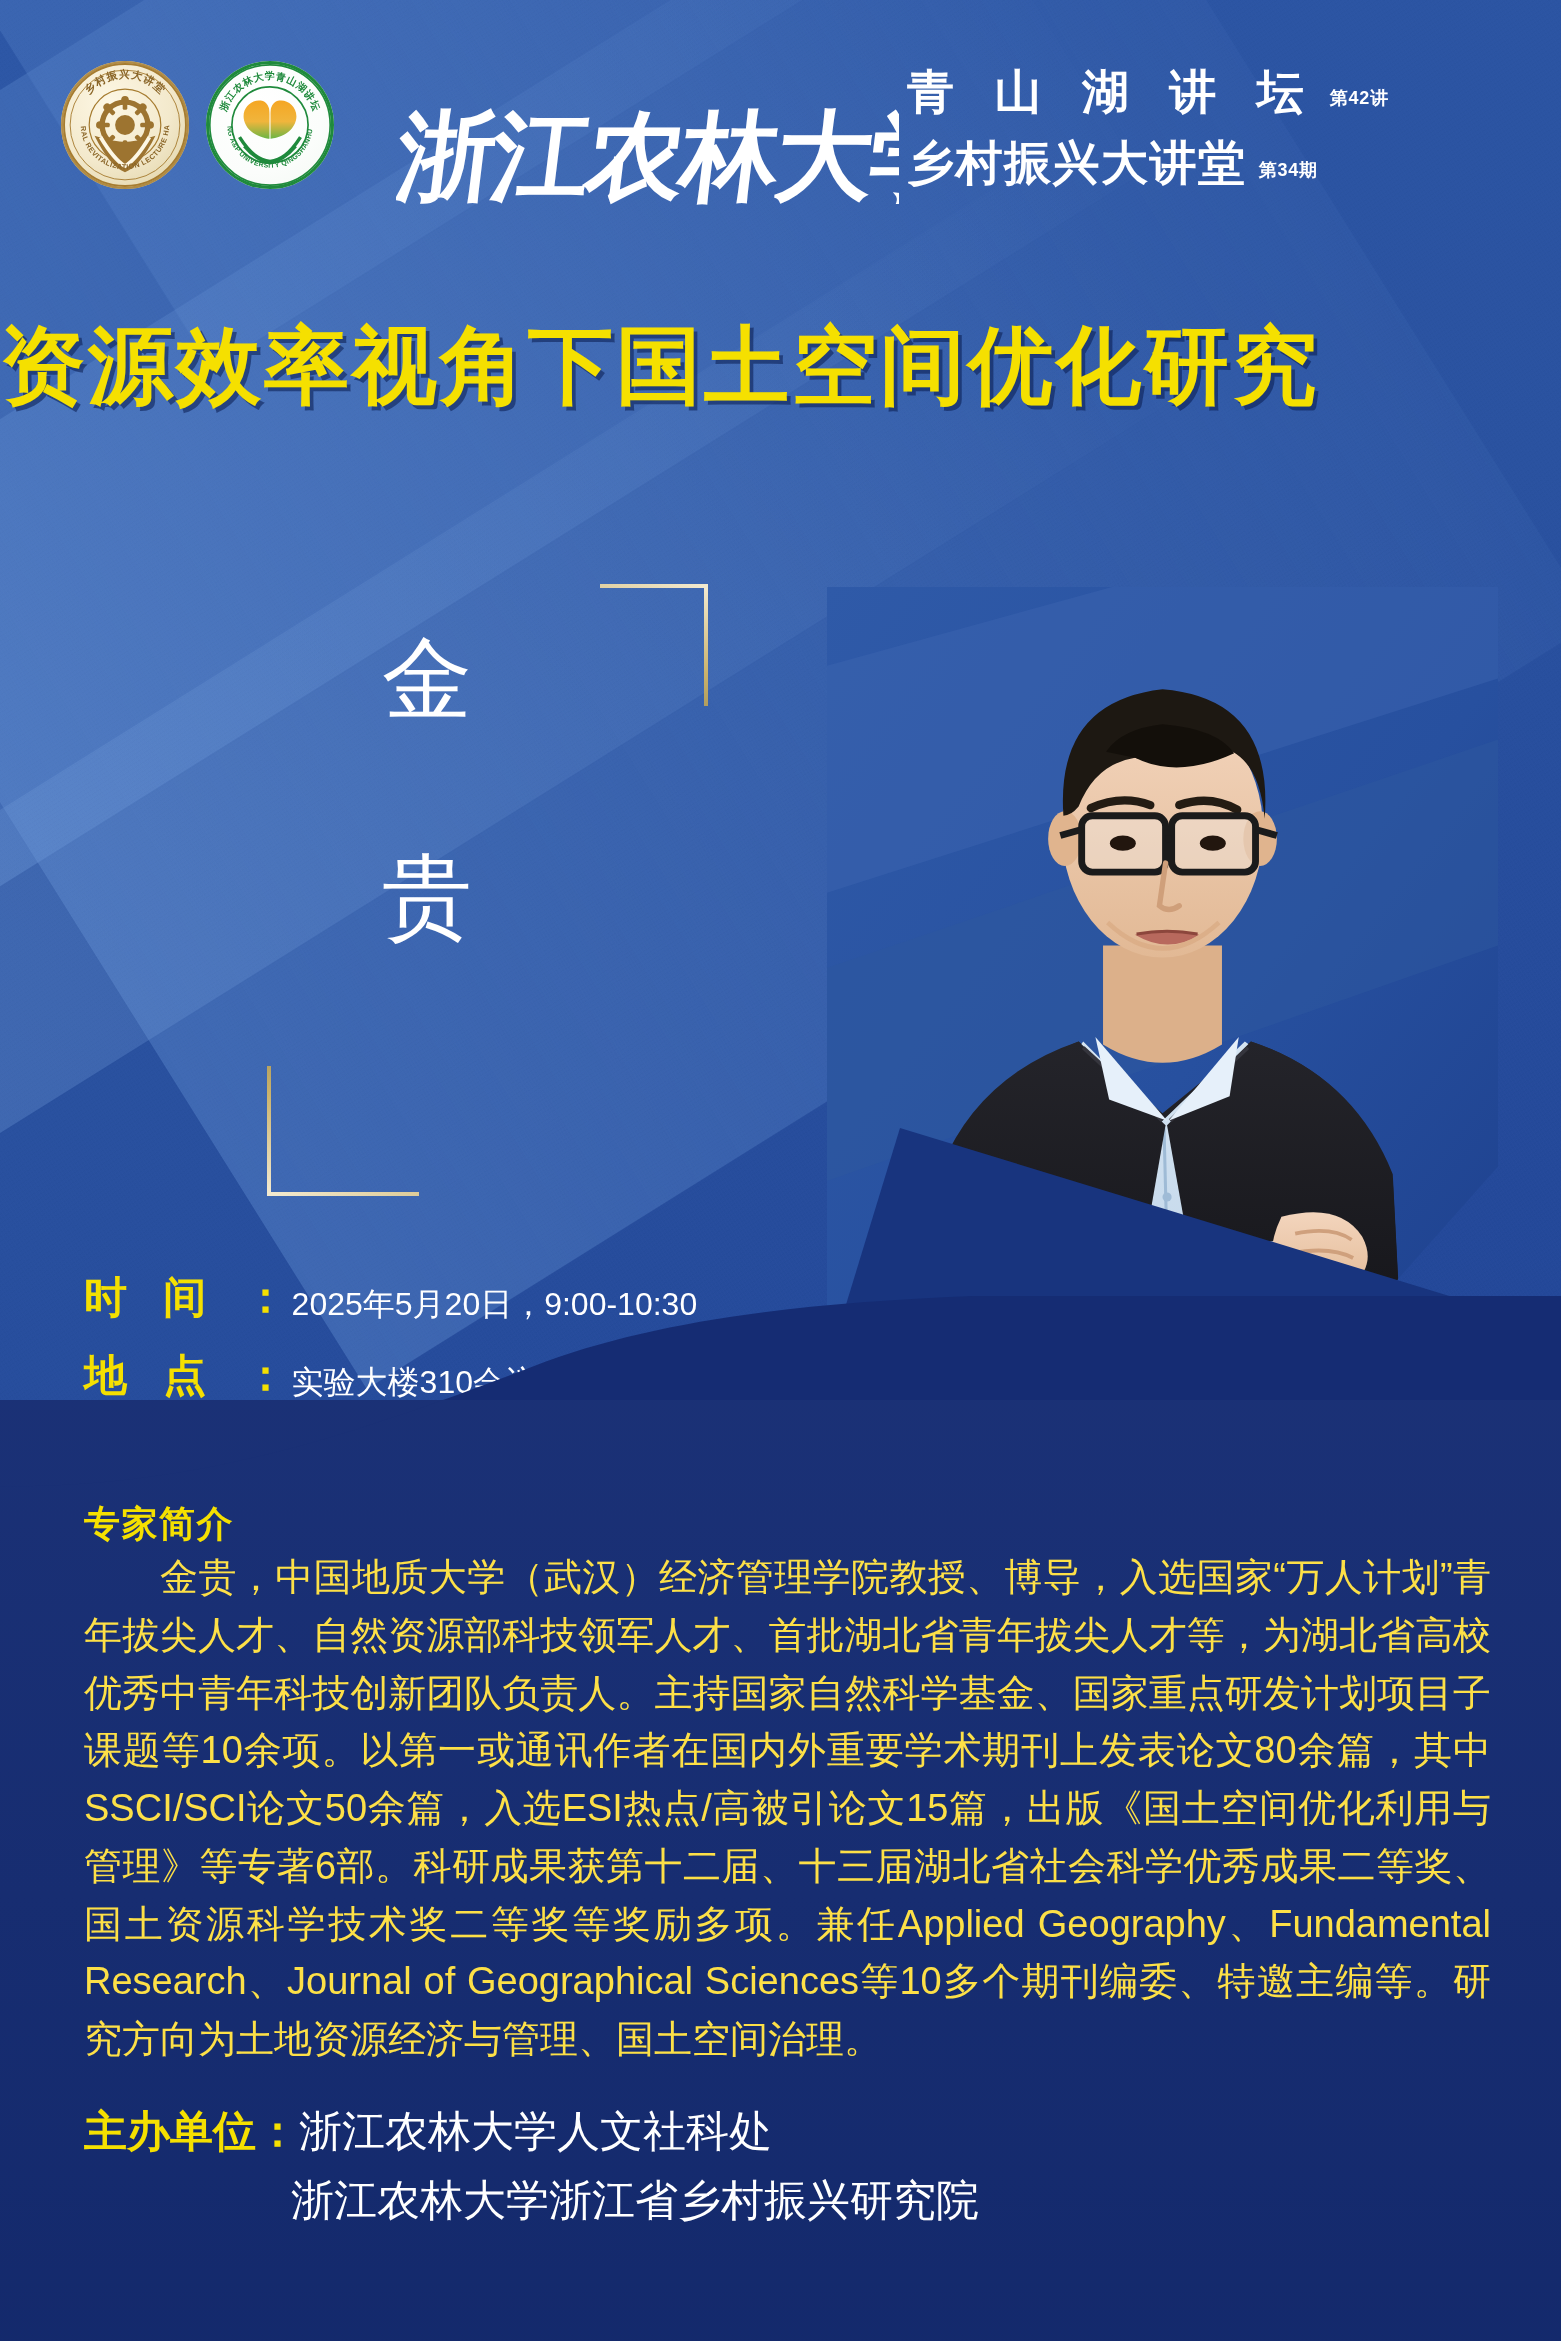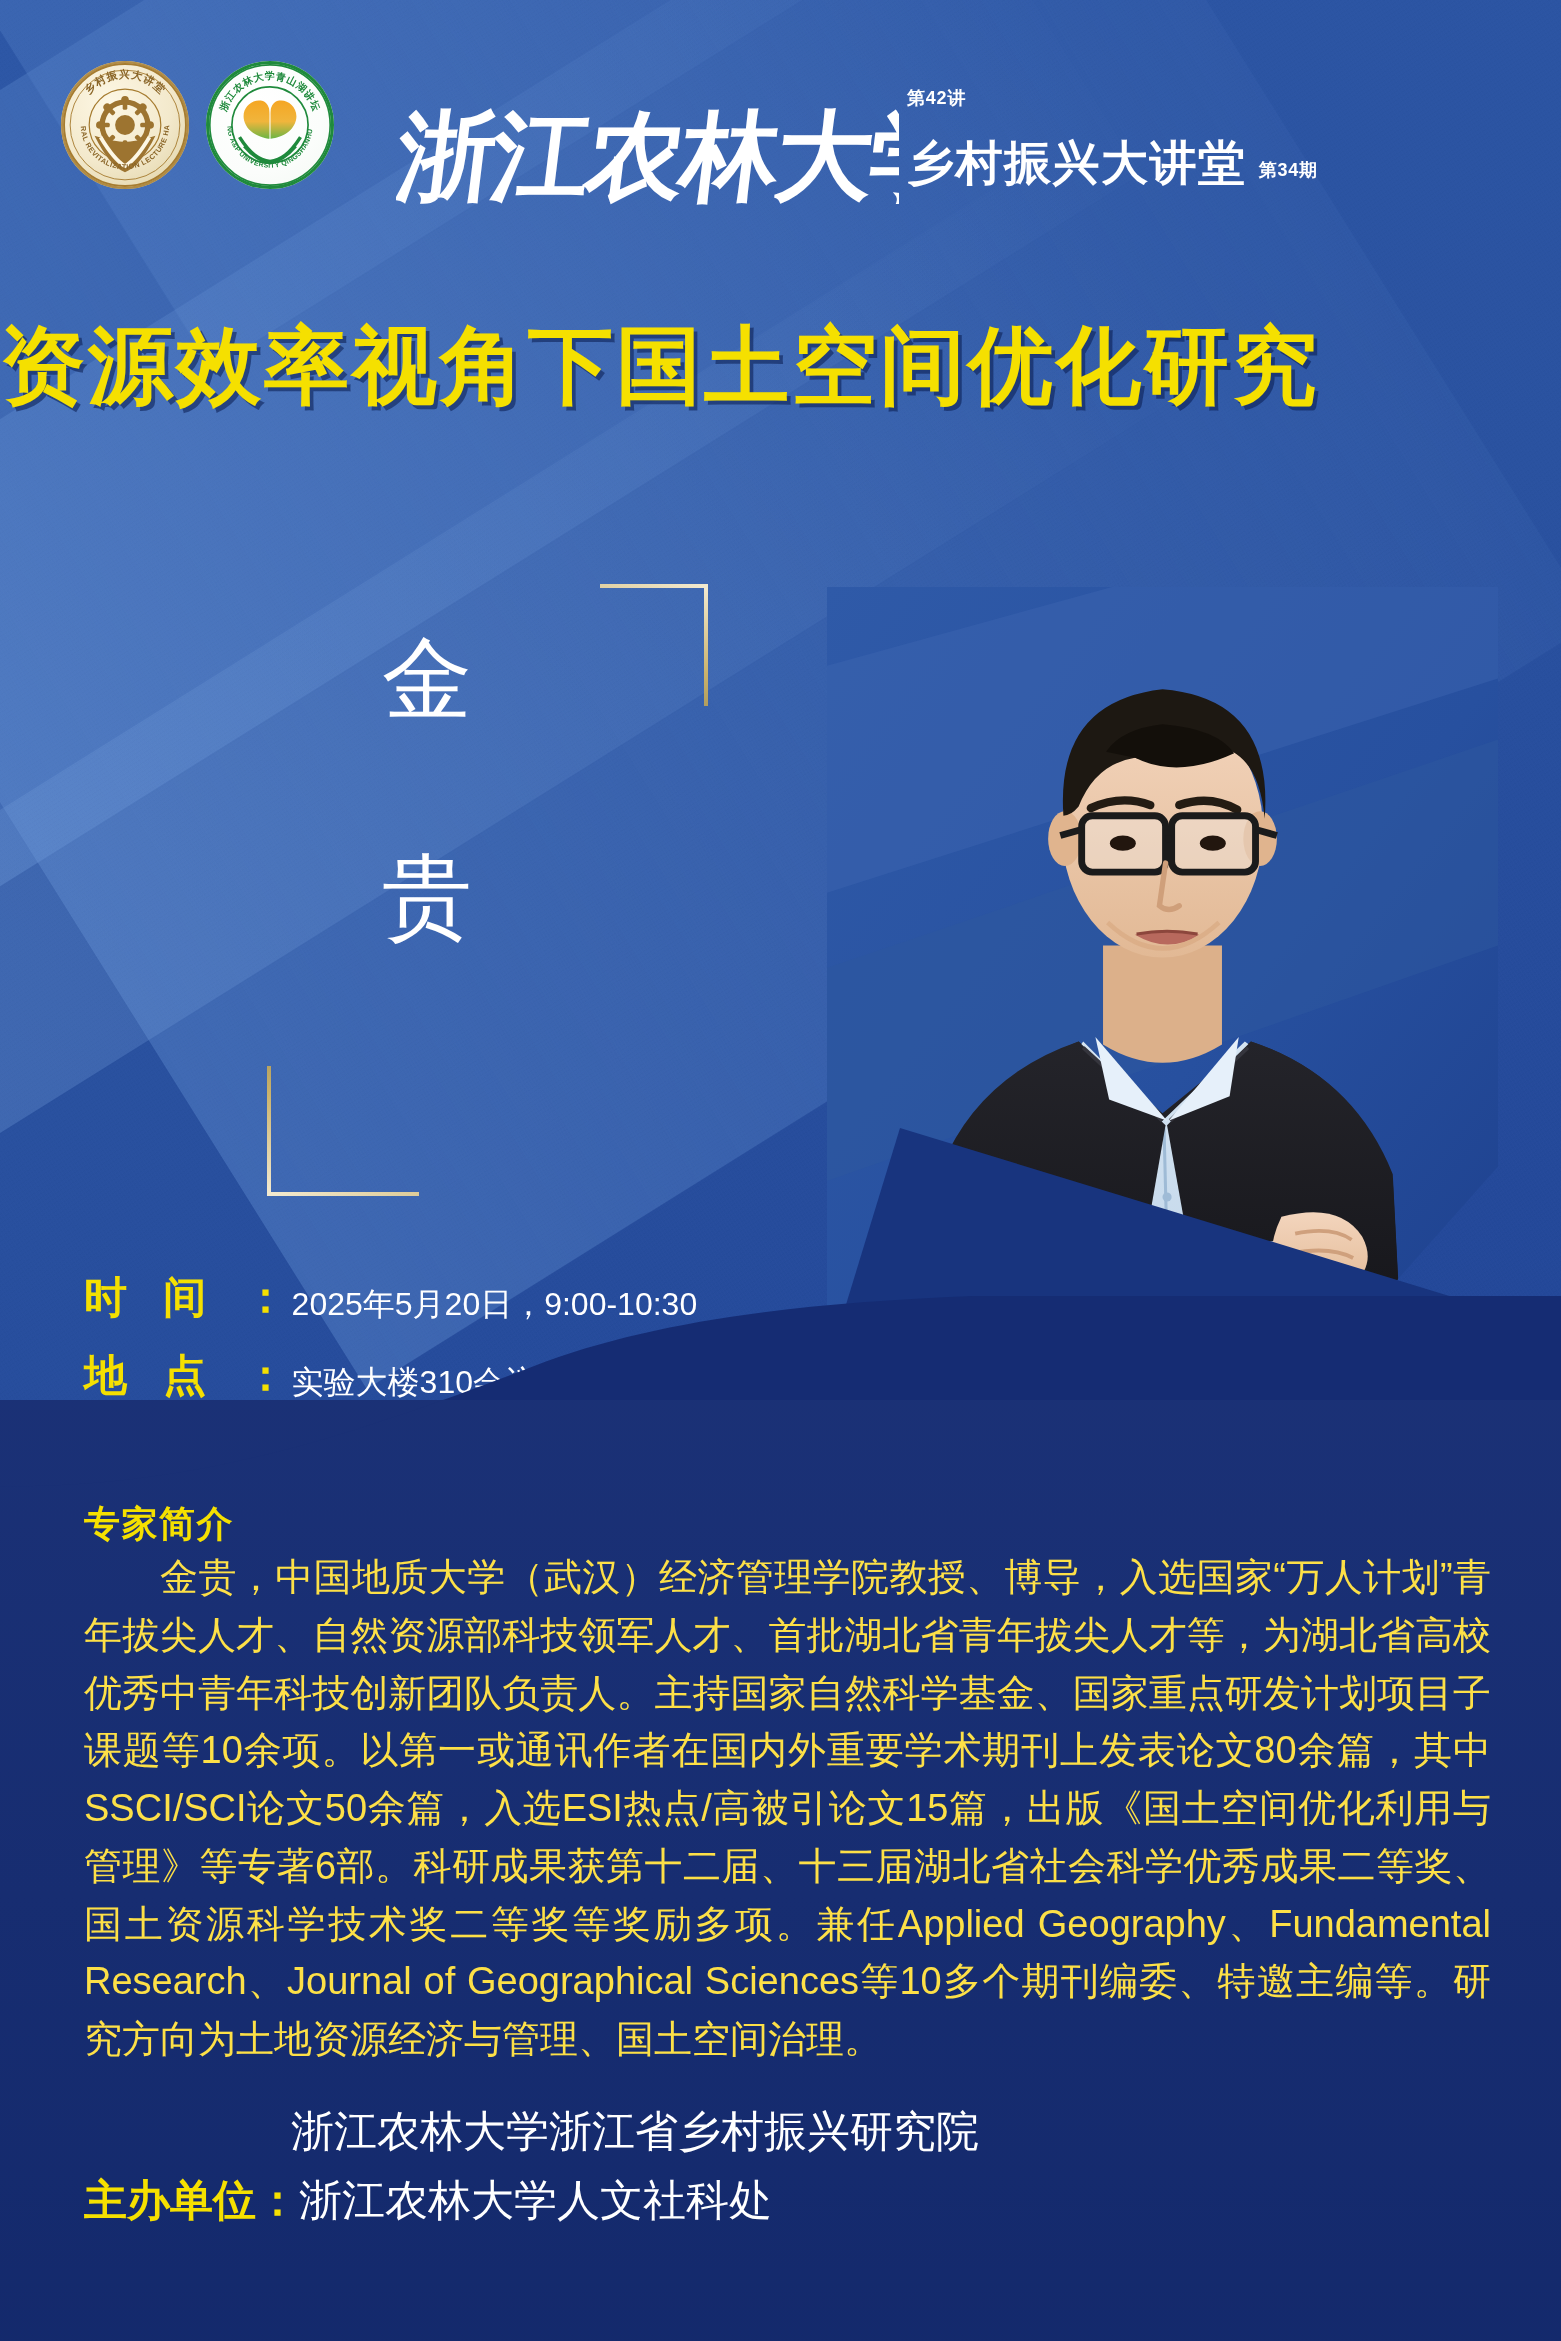--- a/index.html
+++ b/index.html
@@ -195,20 +195,21 @@
     </div>
 
     <div class="uni-name">
       <svg viewBox="0 0 660 210" aria-hidden="true">
         <text x="0" y="152" font-family="'DejaVu Serif','Liberation Serif',serif" font-size="128" font-weight="700" fill="#ffffff" letter-spacing="-4" transform="skewX(-7) translate(16,0)">浙江农林大学</text>
       </svg>
     </div>
 
     <div class="series">
       <div class="series-row">
+        <span class="series-title spaced">青 山 湖 讲 坛</span>
         <span class="series-num">第42讲</span>
       </div>
       <div class="series-row">
         <span class="series-title">乡村振兴大讲堂</span>
         <span class="series-num">第34期</span>
       </div>
     </div>
   </div>
 
   <div class="main-title">资源效率视角下国土空间优化研究</div>
@@ -330,23 +331,23 @@
     <path d="M0,320 L0,250 C240,250 420,200 700,92 C980,-16 1400,-10 2048,0 L2048,320 Z" fill="#152c73"></path>
   </svg>
   <div class="bg-bottom-shade"></div>
 
   <div class="bio">
     <div class="bio-head">专家简介</div>
     <div class="bio-text">金贵，中国地质大学（武汉）经济管理学院教授、博导，入选国家“万人计划”青年拔尖人才、自然资源部科技领军人才、首批湖北省青年拔尖人才等，为湖北省高校优秀中青年科技创新团队负责人。主持国家自然科学基金、国家重点研发计划项目子课题等10余项。以第一或通讯作者在国内外重要学术期刊上发表论文80余篇，其中SSCI/SCI论文50余篇，入选ESI热点/高被引论文15篇，出版《国土空间优化利用与管理》等专著6部。科研成果获第十二届、十三届湖北省社会科学优秀成果二等奖、国土资源科学技术奖二等奖等奖励多项。兼任Applied Geography、Fundamental Research、Journal of Geographical Sciences等10多个期刊编委、特邀主编等。研究方向为土地资源经济与管理、国土空间治理。</div>
   </div>
 
   <div class="org">
-    <div class="org-row indented">
-      <span class="org-value">浙江农林大学浙江省乡村振兴研究院</span>
-    </div>
     <div class="org-row">
       <span class="org-label">主办单位：</span>
       <span class="org-value">浙江农林大学人文社科处</span>
     </div>
+    <div class="org-row indented">
+      <span class="org-value">浙江农林大学浙江省乡村振兴研究院</span>
+    </div>
   </div>
 
 </div>
 
 
 </body></html>

